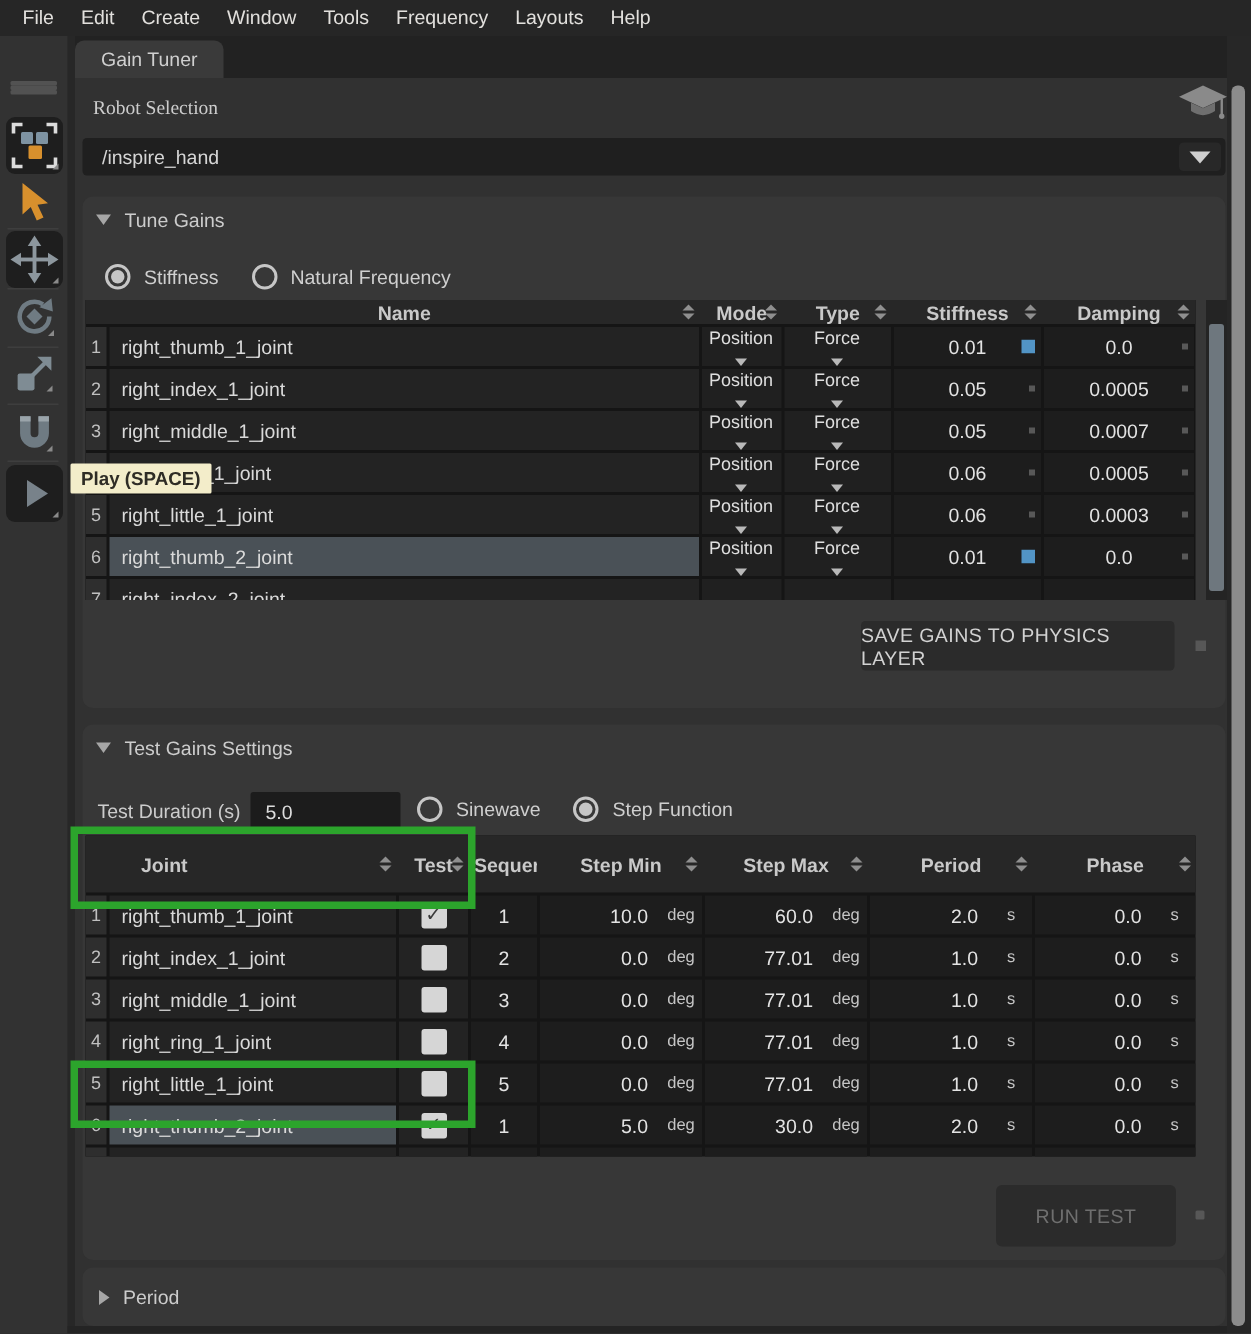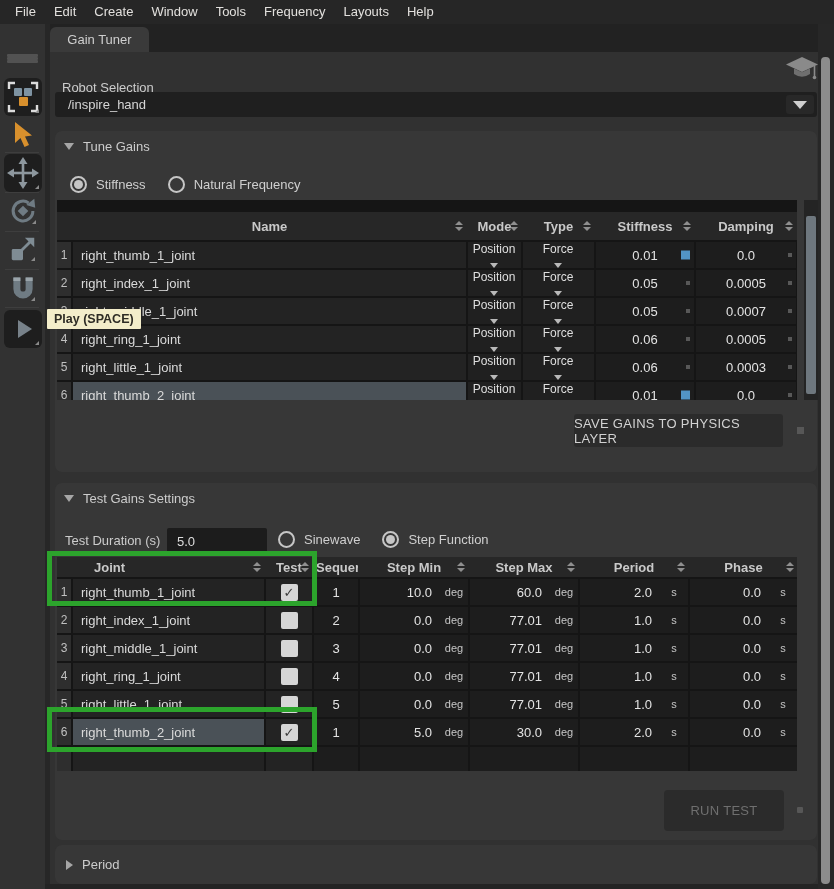--- a/index.html
+++ b/index.html
@@ -177,21 +177,21 @@
       <div class="tb-sep" style="top: 283px;"></div>
     </div>
 
   <div class="abs panel-sep"></div>
   <div class="abs tabstrip"></div>
   <div class="abs tab">
       <span>Gain Tuner</span>
     </div>
   <div class="abs panel-body"></div>
 
-  <div class="abs label13" style="left:62px;top:80px;">Robot Selection</div>
+  <div class="abs label13" style="left:62px;top:64px;font-family:Liberation Serif, serif;">Robot Selection</div>
   <div class="abs" style="left:784px;top:55px;">
     <svg width="36" height="30" viewBox="0 0 36 30">
       <polygon points="18,2 34,9.5 18,17 2,9.5" fill="#8a8a8a"></polygon>
       <path d="M10 13.5 v5.5 q8 5.5 16 0 v-5.5 l-8 3.7 Z" fill="#6f6f6f"></path>
       <line x1="30.5" y1="11" x2="30.5" y2="21" stroke="#8a8a8a" stroke-width="1.6"></line>
       <circle cx="30.5" cy="22.5" r="1.8" fill="#8a8a8a"></circle>
     </svg>
   </div>
   <div class="abs field-dd" style="left:55px;top:92px;width:762px;height:25px;">
     <span class="txt">/inspire_hand</span>
@@ -210,21 +210,21 @@
         <span class="radio sel"></span>
         <span class="radio-label">Stiffness</span>
       </div>
       <div class="radio-wrap">
         <span class="radio"></span>
         <span class="radio-label">Natural Frequency</span>
       </div>
     </div>
 
   <div class="abs tbl" style="left:57px;top:200px;width:740px;height:200px;">
-    <div class="thead g1" style="height:28px;margin-top:12px;">
+    <div class="thead g1" style="height:16px;">
       <div class="th"></div>
       <div class="th">
           <span>Name</span>
           <span class="sort">
             <i class="u"></i>
             <i class="d"></i>
           </span>
         </div>
       <div class="th">
           <span>Mode</span>
@@ -408,21 +408,21 @@
         <span class="radio"></span>
         <span class="radio-label">Sinewave</span>
       </div>
       <div class="radio-wrap">
         <span class="radio sel"></span>
         <span class="radio-label">Step Function</span>
       </div>
     </div>
 
   <div class="abs tbl" style="left:57px;top:557px;width:740px;height:214px;">
-    <div class="thead g2" style="height:20px;">
+    <div class="thead g2" style="height:38px;">
       <div class="th"></div>
       <div class="th left" style="padding-left:21px;">
           <span>Joint</span>
           <span class="sort">
             <i class="u"></i>
             <i class="d"></i>
           </span>
         </div>
       <div class="th">
           <span>Test</span>

